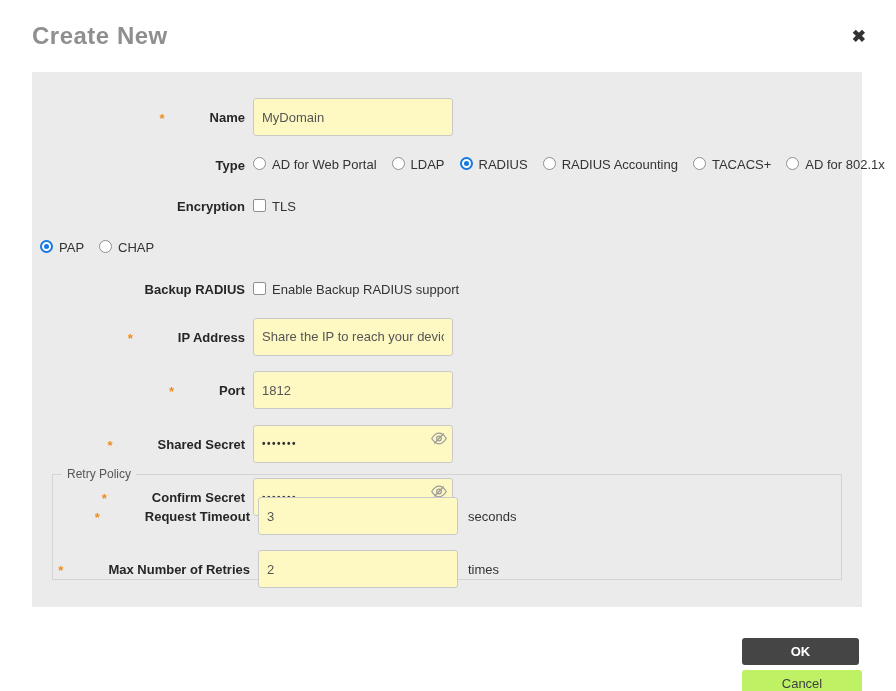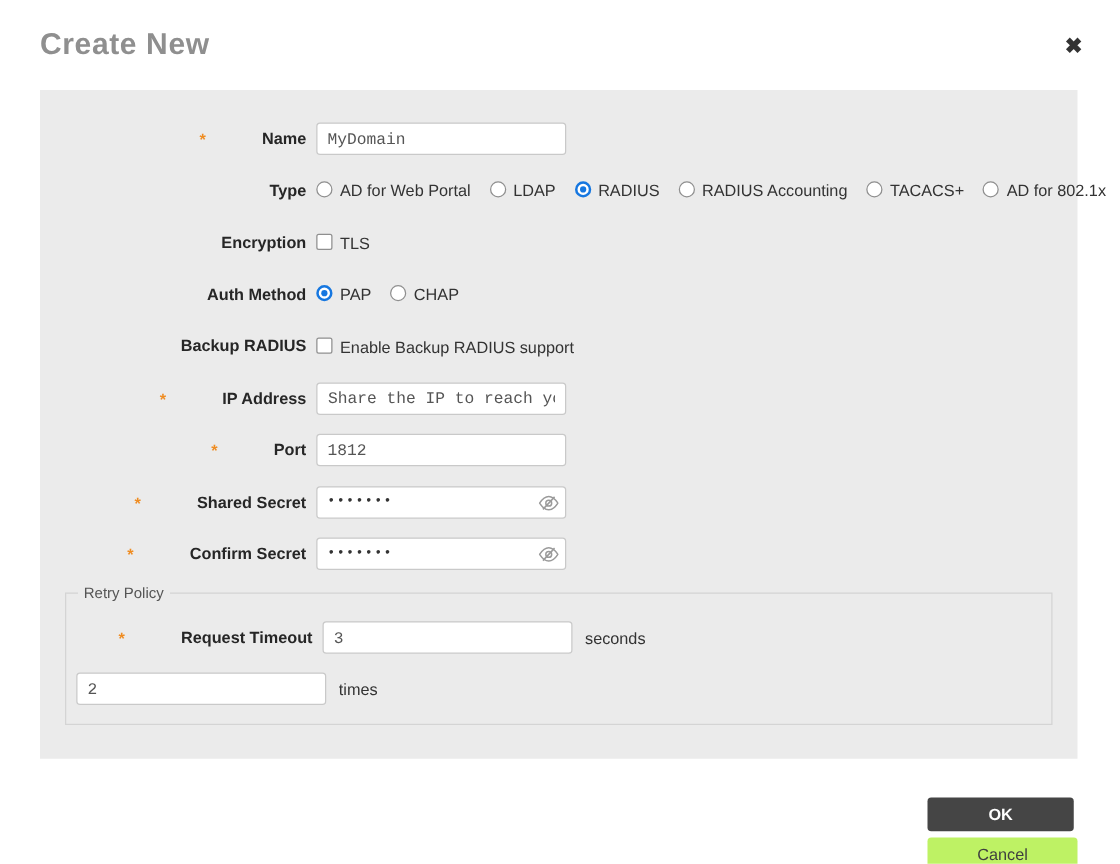--- a/index.html
+++ b/index.html
@@ -13,21 +13,21 @@
 
   
   .panel { position:absolute; left:32px; top:72px; width:830px; height:535px; background:#ebebeb; padding-top:26px; }
 
   .row { display:flex; align-items:center; min-height:26px; margin-bottom:15.5px; }
   .lbl-col { width:213px; text-align:right; flex:0 0 213px; padding-right:0; }
   .ctl-col { margin-left:8px; display:flex; align-items:center; }
   .f-label { font-size:13px; font-weight:bold; color:#262626;margin-left:41px; }
   .req { color:#ef8c21; font-size:13px; font-weight:bold; margin-right:4px; position:relative; top:1px; }
 
-  input.txt { width:200px; height:26px; border:1px solid #c9c9c9; border-radius:3px; background:#ffffff; font-family:Liberation Mono, monospace; font-size:13px; color:#555; padding:0 8px; outline:none; }
+  input.txt { width:200px; height:38px; border:1px solid #c9c9c9; border-radius:3px; background:#fef9c3; font-family:Liberation Sans, sans-serif; font-size:13px; color:#555; padding:0 8px; outline:none; }
   .secret-wrap { position:relative; width:200px; }
   .secret-wrap input.txt { width:200px; padding-right:26px; font-size:10px; letter-spacing:1.5px; font-weight:bold; color:#333; }
   .eye-btn { position:absolute; right:6px; top:7px; width:16px; height:13px; cursor:pointer; background:none; border:none; padding:0; }
 
   
   .opt { display:flex; align-items:flex-start; margin-right:15px; }
   .opt:last-child { margin-right:0; }
   .radio { width:13px; height:13px; border:1px solid #8f8f8f; border-radius:50%; background:#fff; display:inline-block; position:relative; flex:0 0 13px; }
   .radio.checked { border:2px solid #1677e0; }
   .radio.checked::after { content:""; position:absolute; left:2px; top:2px; width:5px; height:5px; border-radius:50%; background:#1677e0; }
@@ -101,21 +101,20 @@
       <div class="lbl-col"><span class="f-label">Encryption</span></div>
       <div class="ctl-col">
         <span class="opt">
             <span class="checkbox"></span>
             <span class="opt-label">TLS</span>
           </span>
       </div>
     </div>
 
     <div class="row">
-      <div class="lbl-col"><span class="f-label">Auth Method</span></div>
       <div class="ctl-col">
         <span class="opt">
             <span class="radio checked"></span>
             <span class="opt-label">PAP</span>
           </span>
         <span class="opt">
             <span class="radio"></span>
             <span class="opt-label">CHAP</span>
           </span>
       </div>
@@ -182,20 +181,21 @@
 
       <div class="fs-row">
         <div class="fs-lbl-col"><span class="req">*</span><span class="f-label">Request Timeout</span></div>
         <div class="ctl-col">
           <input class="txt" type="text" value="3" style="">
           <span class="suffix">seconds</span>
         </div>
       </div>
 
       <div class="fs-row">
+        <div class="fs-lbl-col"><span class="req">*</span><span class="f-label">Max Number of Retries</span></div>
         <div class="ctl-col">
           <input class="txt" type="text" value="2" style="">
           <span class="suffix">times</span>
         </div>
       </div>
     </fieldset>
 
   </div>
 
   <div class="footer">

